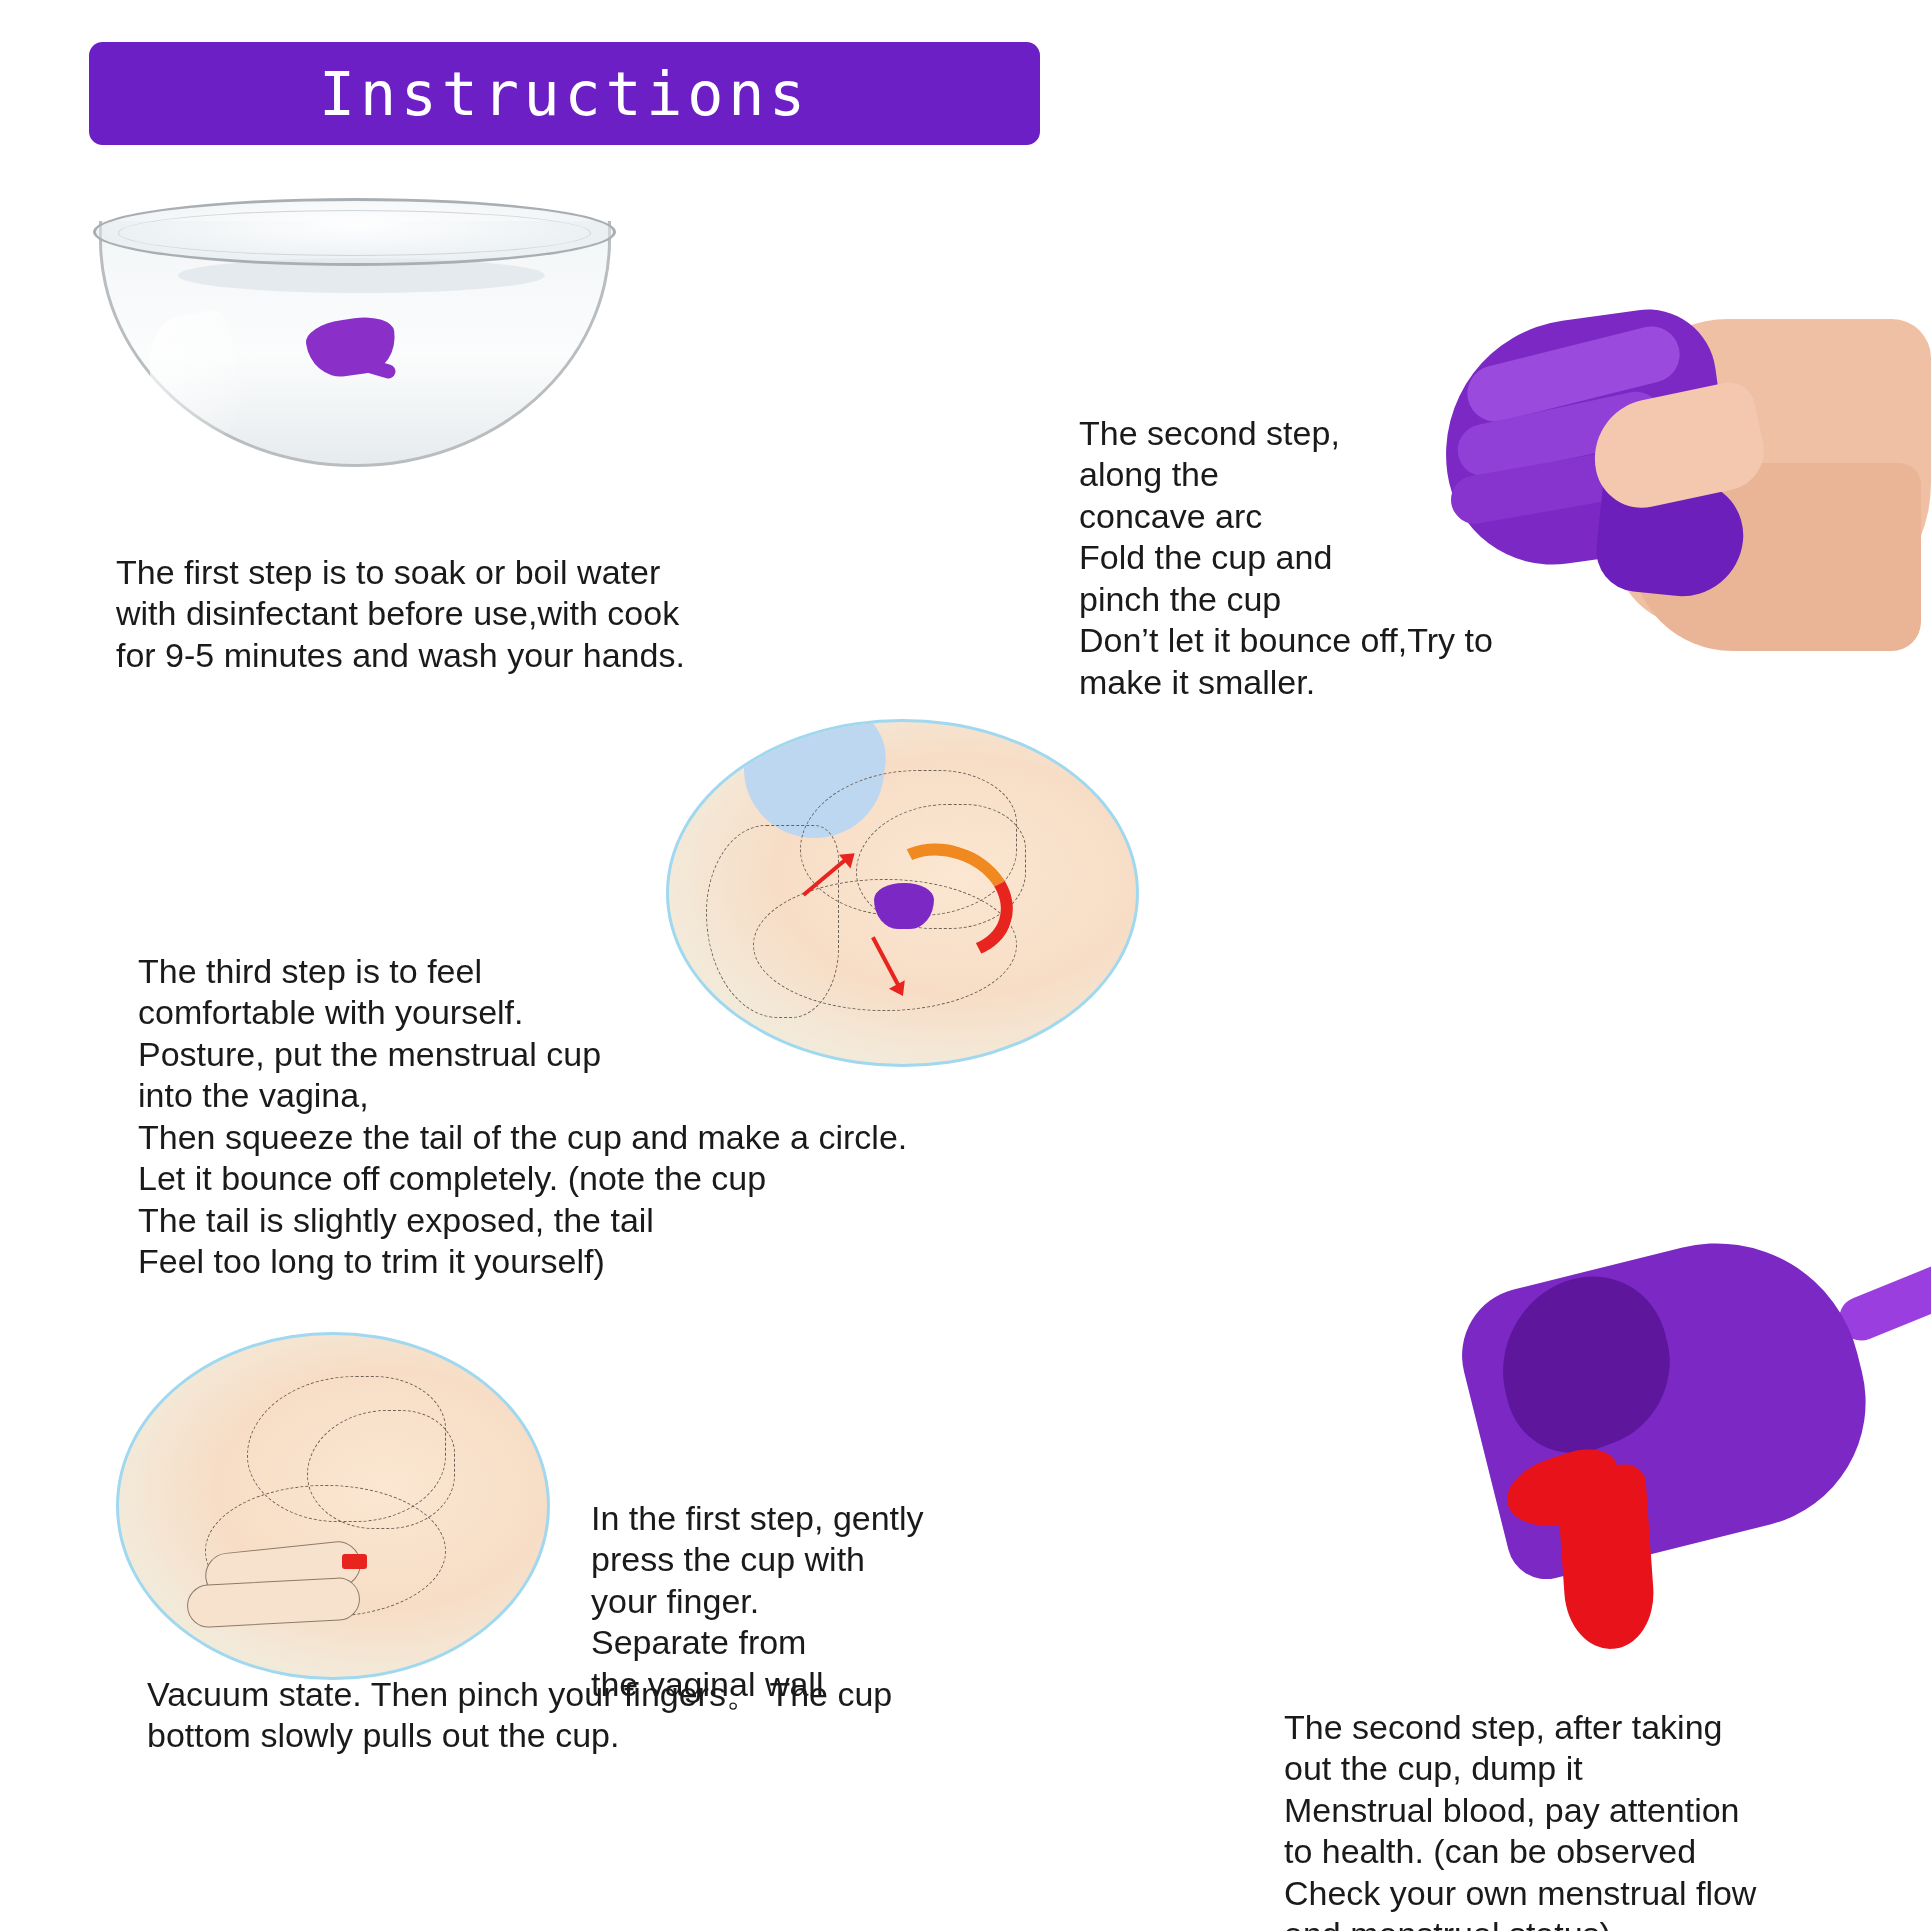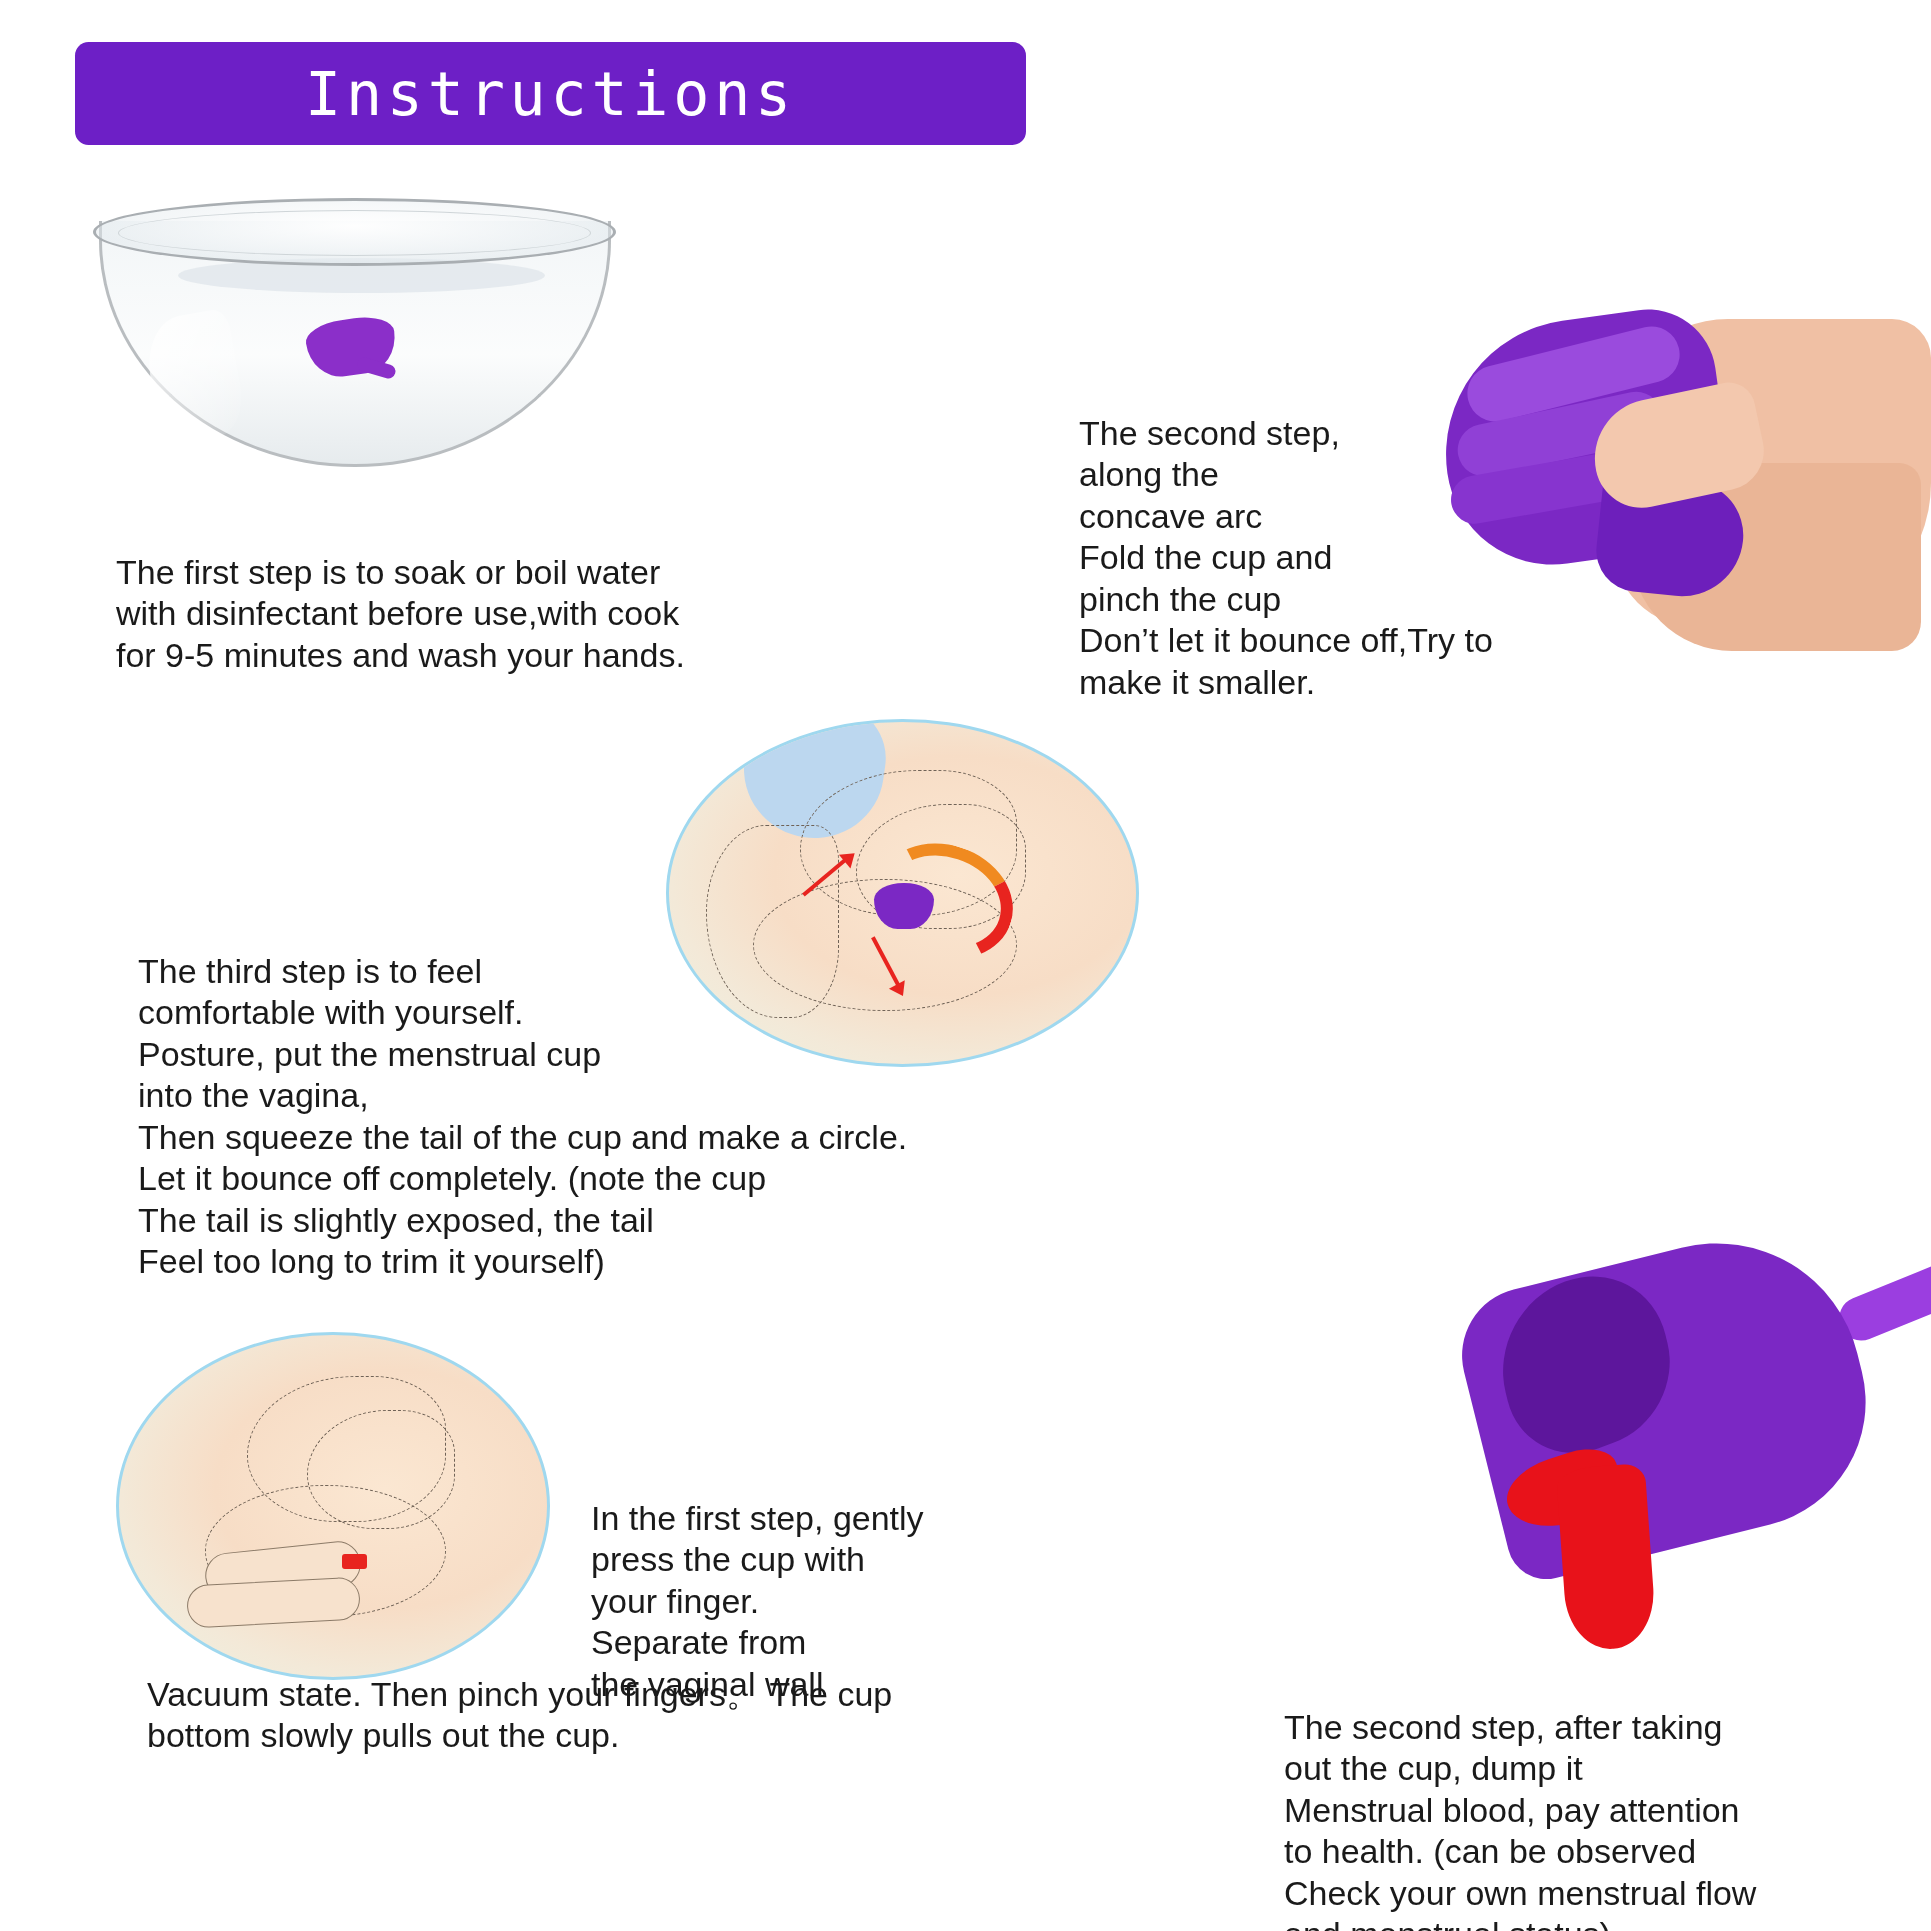--- a/index.html
+++ b/index.html
@@ -18,21 +18,21 @@
     position: absolute;
     left: 0; top: 0;
     width: 1931px;
     height: 1931px;
     background: #ffffff;
   }
 
   
   .title-banner {
     position: absolute;
-    left: 75px;
+    left: 89px;
     top: 42px;
     width: 951px;
     height: 103px;
     background: #6d1fc6;
     border-radius: 13.5px;
     display: flex;
     align-items: center;
     justify-content: center;
   }
   .title-text {

